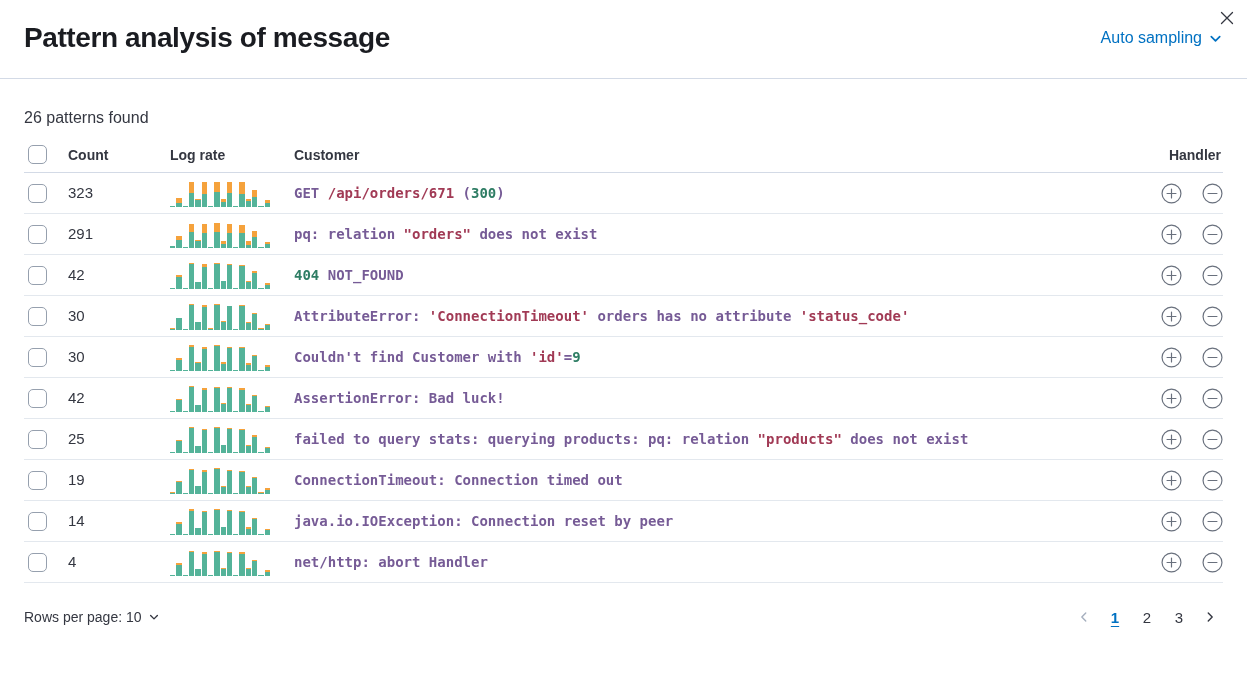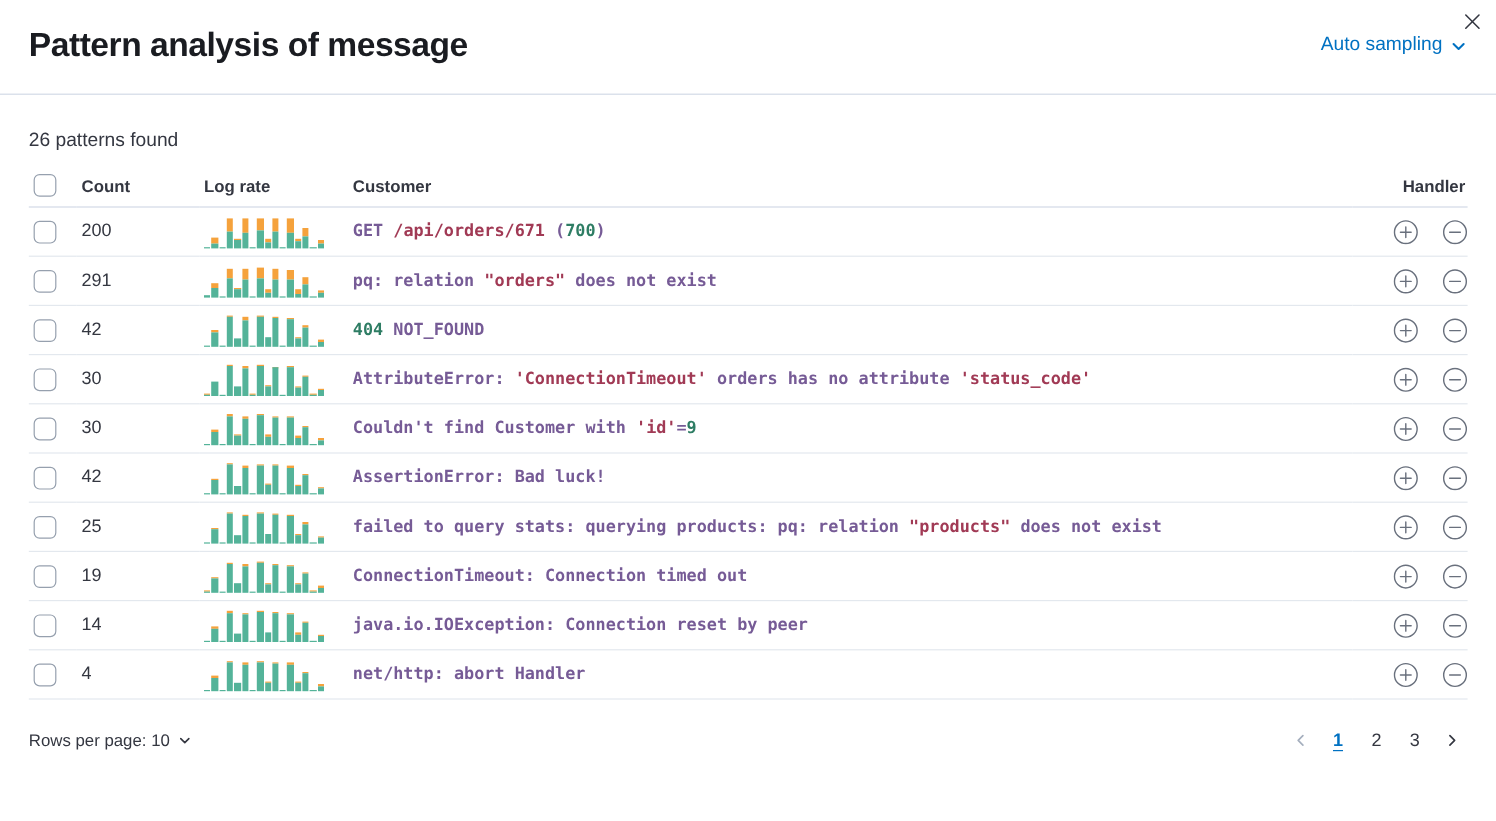--- a/index.html
+++ b/index.html
@@ -106,21 +106,21 @@
           <th>Log rate</th>
           <th>Customer</th>
           <th class="actions-h">Handler</th>
         </tr>
       </thead>
       <tbody>
   <tr>
     <td>
               <div class="checkbox"></div>
             </td>
-    <td><span class="count-val">200</span></td>
+    <td><span class="count-val">323</span></td>
     <td>
               <div class="chart">
                 <div class="bar">
                   <i class="seg-o" style="height: 0%;"></i>
                   <i class="seg-g" style="height: 4%;"></i>
                 </div>
                 <div class="bar">
                   <i class="seg-o" style="height: 18%;"></i>
                   <i class="seg-g" style="height: 16%;"></i>
                 </div>
@@ -175,21 +175,21 @@
                 <div class="bar">
                   <i class="seg-o" style="height: 0%;"></i>
                   <i class="seg-g" style="height: 4%;"></i>
                 </div>
                 <div class="bar">
                   <i class="seg-o" style="height: 8%;"></i>
                   <i class="seg-g" style="height: 16%;"></i>
                 </div>
               </div>
             </td>
-    <td><code class="example"><span class="tok-p">GET </span><span class="tok-r">/api/orders/671</span><span class="tok-p"> (</span><span class="tok-g">700</span><span class="tok-p">)</span></code></td>
+    <td><code class="example"><span class="tok-p">GET </span><span class="tok-r">/api/orders/671</span><span class="tok-p"> (</span><span class="tok-g">300</span><span class="tok-p">)</span></code></td>
     <td class="act-cell">
       <button class="icon-btn">
         <span style="display:inline-flex">
           <svg width="21" height="21" viewBox="0 0 16 16">
                     <circle cx="8" cy="8" r="7.2" fill="none" stroke="#69707D" stroke-width="0.9"></circle>
                     <path d="M8 4.6v6.8M4.6 8h6.8" stroke="#69707D" stroke-width="0.9" stroke-linecap="round"></path>
                   </svg>
         </span>
       </button>
       <button class="icon-btn">

